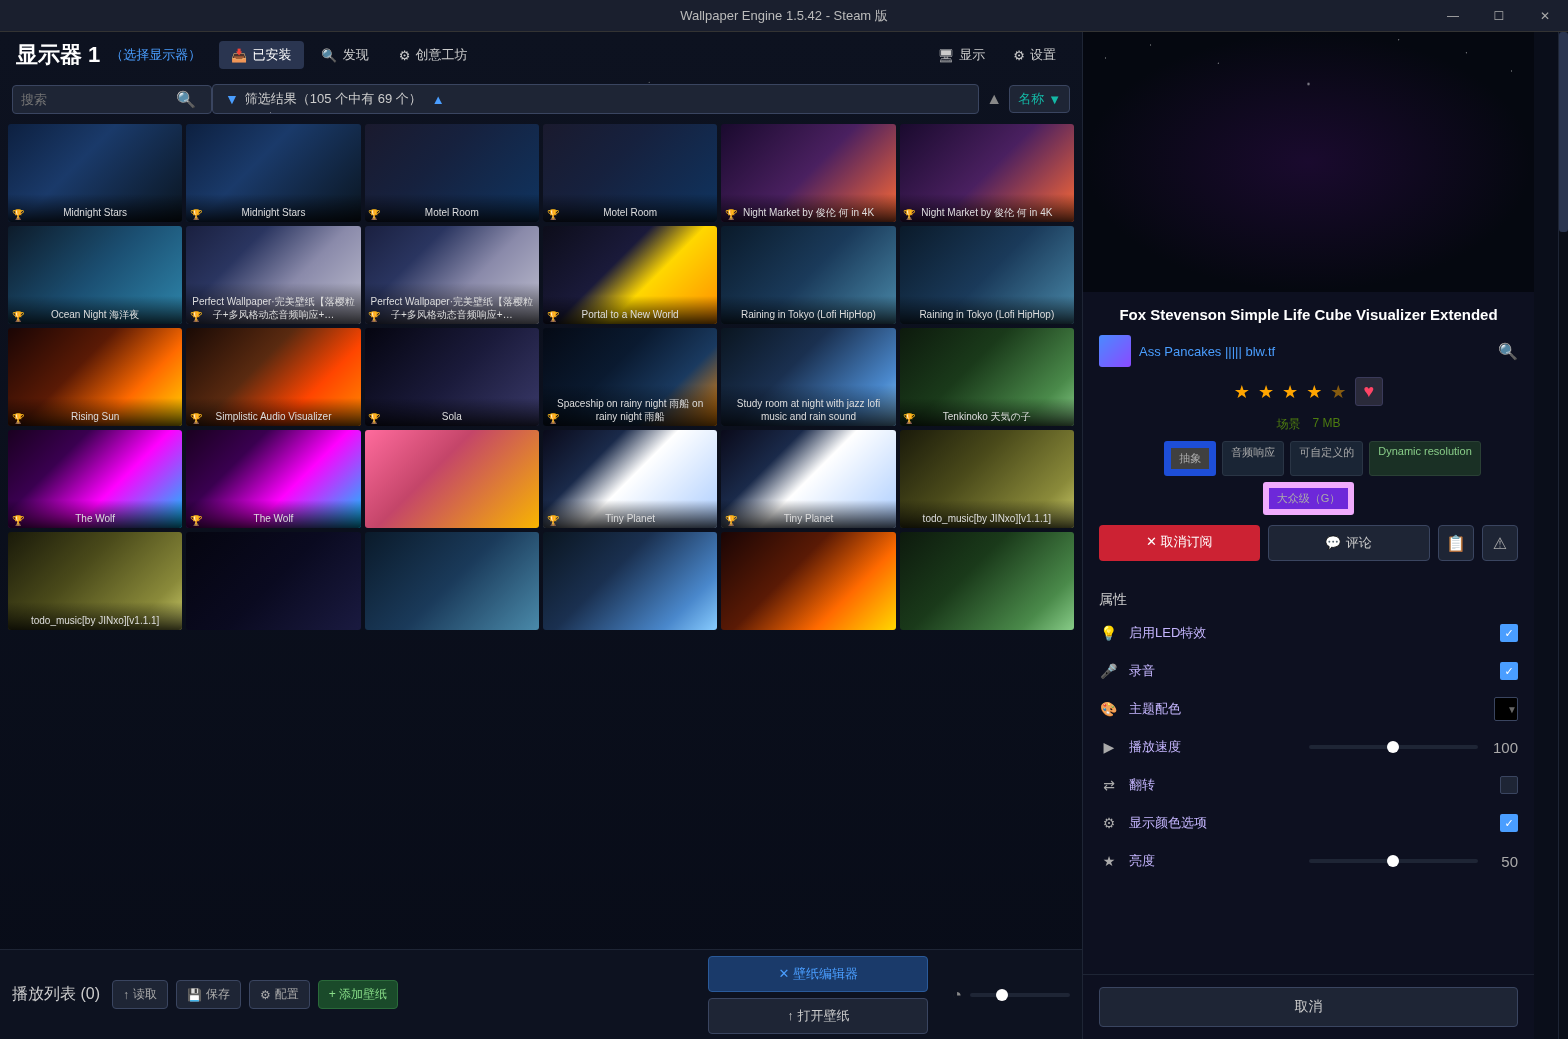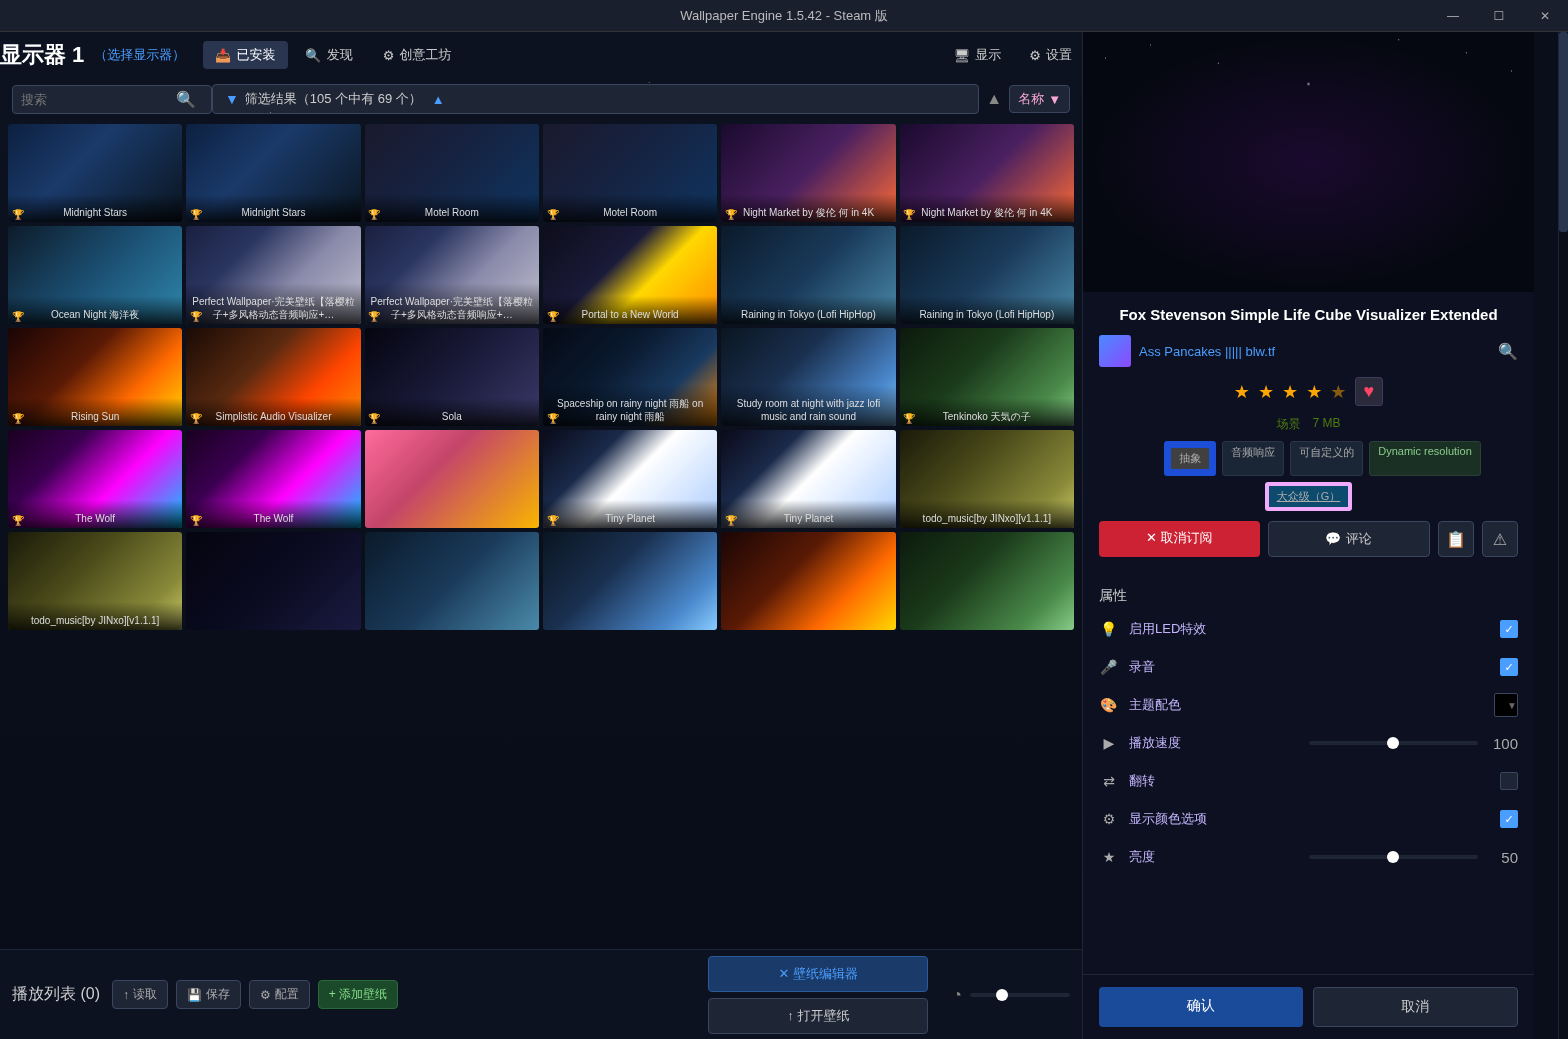--- a/index.html
+++ b/index.html
@@ -80,21 +80,21 @@
         radial-gradient(1px 1px at 15% 35%, #fff 0%, transparent 100%),
         radial-gradient(1px 1px at 80% 30%, #fff 0%, transparent 100%);
       opacity: 0.4;
       pointer-events: none;
     }
 
     
     #top-nav {
       display: flex;
       align-items: center;
-      padding: 8px 0;
+      padding: 8px 16px;
       gap: 6px;
       flex-shrink: 0;
     }
     #display-label {
       font-size: 22px;
       font-weight: bold;
       color: #fff;
       margin-right: 4px;
     }
     #select-display-btn {
@@ -190,21 +190,21 @@
     #sort-select-wrap {
       display: flex;
       align-items: center;
       background: #1e2535;
       border: 1px solid #3a4560;
       border-radius: 4px;
       padding: 4px 8px;
       gap: 4px;
       cursor: pointer;
       font-size: 13px;
-      color: #f9a8d4;
+      color: #14b8a6;
     }
 
     
     #wallpaper-grid {
       flex: 1;
       overflow-y: auto;
       padding: 4px 8px;
       display: grid;
       grid-template-columns: repeat(6, 1fr);
       gap: 4px;
@@ -438,21 +438,21 @@
     .tag {
       padding: 3px 8px;
       border-radius: 3px;
       font-size: 11px;
       color: #aaa;
     }
     .tag-abstract { background: #404040; border: 7px solid #1d4ed8; margin-left: 28px; }
     .tag-audio { background: #1a2535; border: 1px solid #2a3545; }
     .tag-custom { background: #1a2535; border: 1px solid #2a3545; }
     .tag-dynamic { background: #1a3025; border: 1px solid #2a4035; color: #88cc88; }
-    .tag-g { background: #0c4a6e; border: 4px solid #f0abfc; text-decoration: underline; }
+    .tag-g { background: #6d28d9; border: 6px solid #f0abfc; }
 
     
     #action-buttons {
       display: flex;
       gap: 8px;
       margin-bottom: 10px;
     }
     #unsubscribe-btn {
       flex: 1;
       padding: 8px;
@@ -1000,21 +1000,20 @@
         <div class="prop-icon">★</div>
         <span class="prop-label">亮度</span>
         <div class="prop-slider-wrap">
           <input type="range" min="0" max="100" value="50" style="">
         </div>
         <span class="prop-value">50</span>
       </div>
     </div>
 
     <div id="bottom-confirm-row">
-      <div id="confirm-btn">确认</div>
       <div id="cancel-btn">取消</div>
     </div>
   </div>
 
   <div id="right-scrollbar">
     <div id="right-scrollbar-thumb"></div>
   </div>
 </div>
 
 </body></html>

